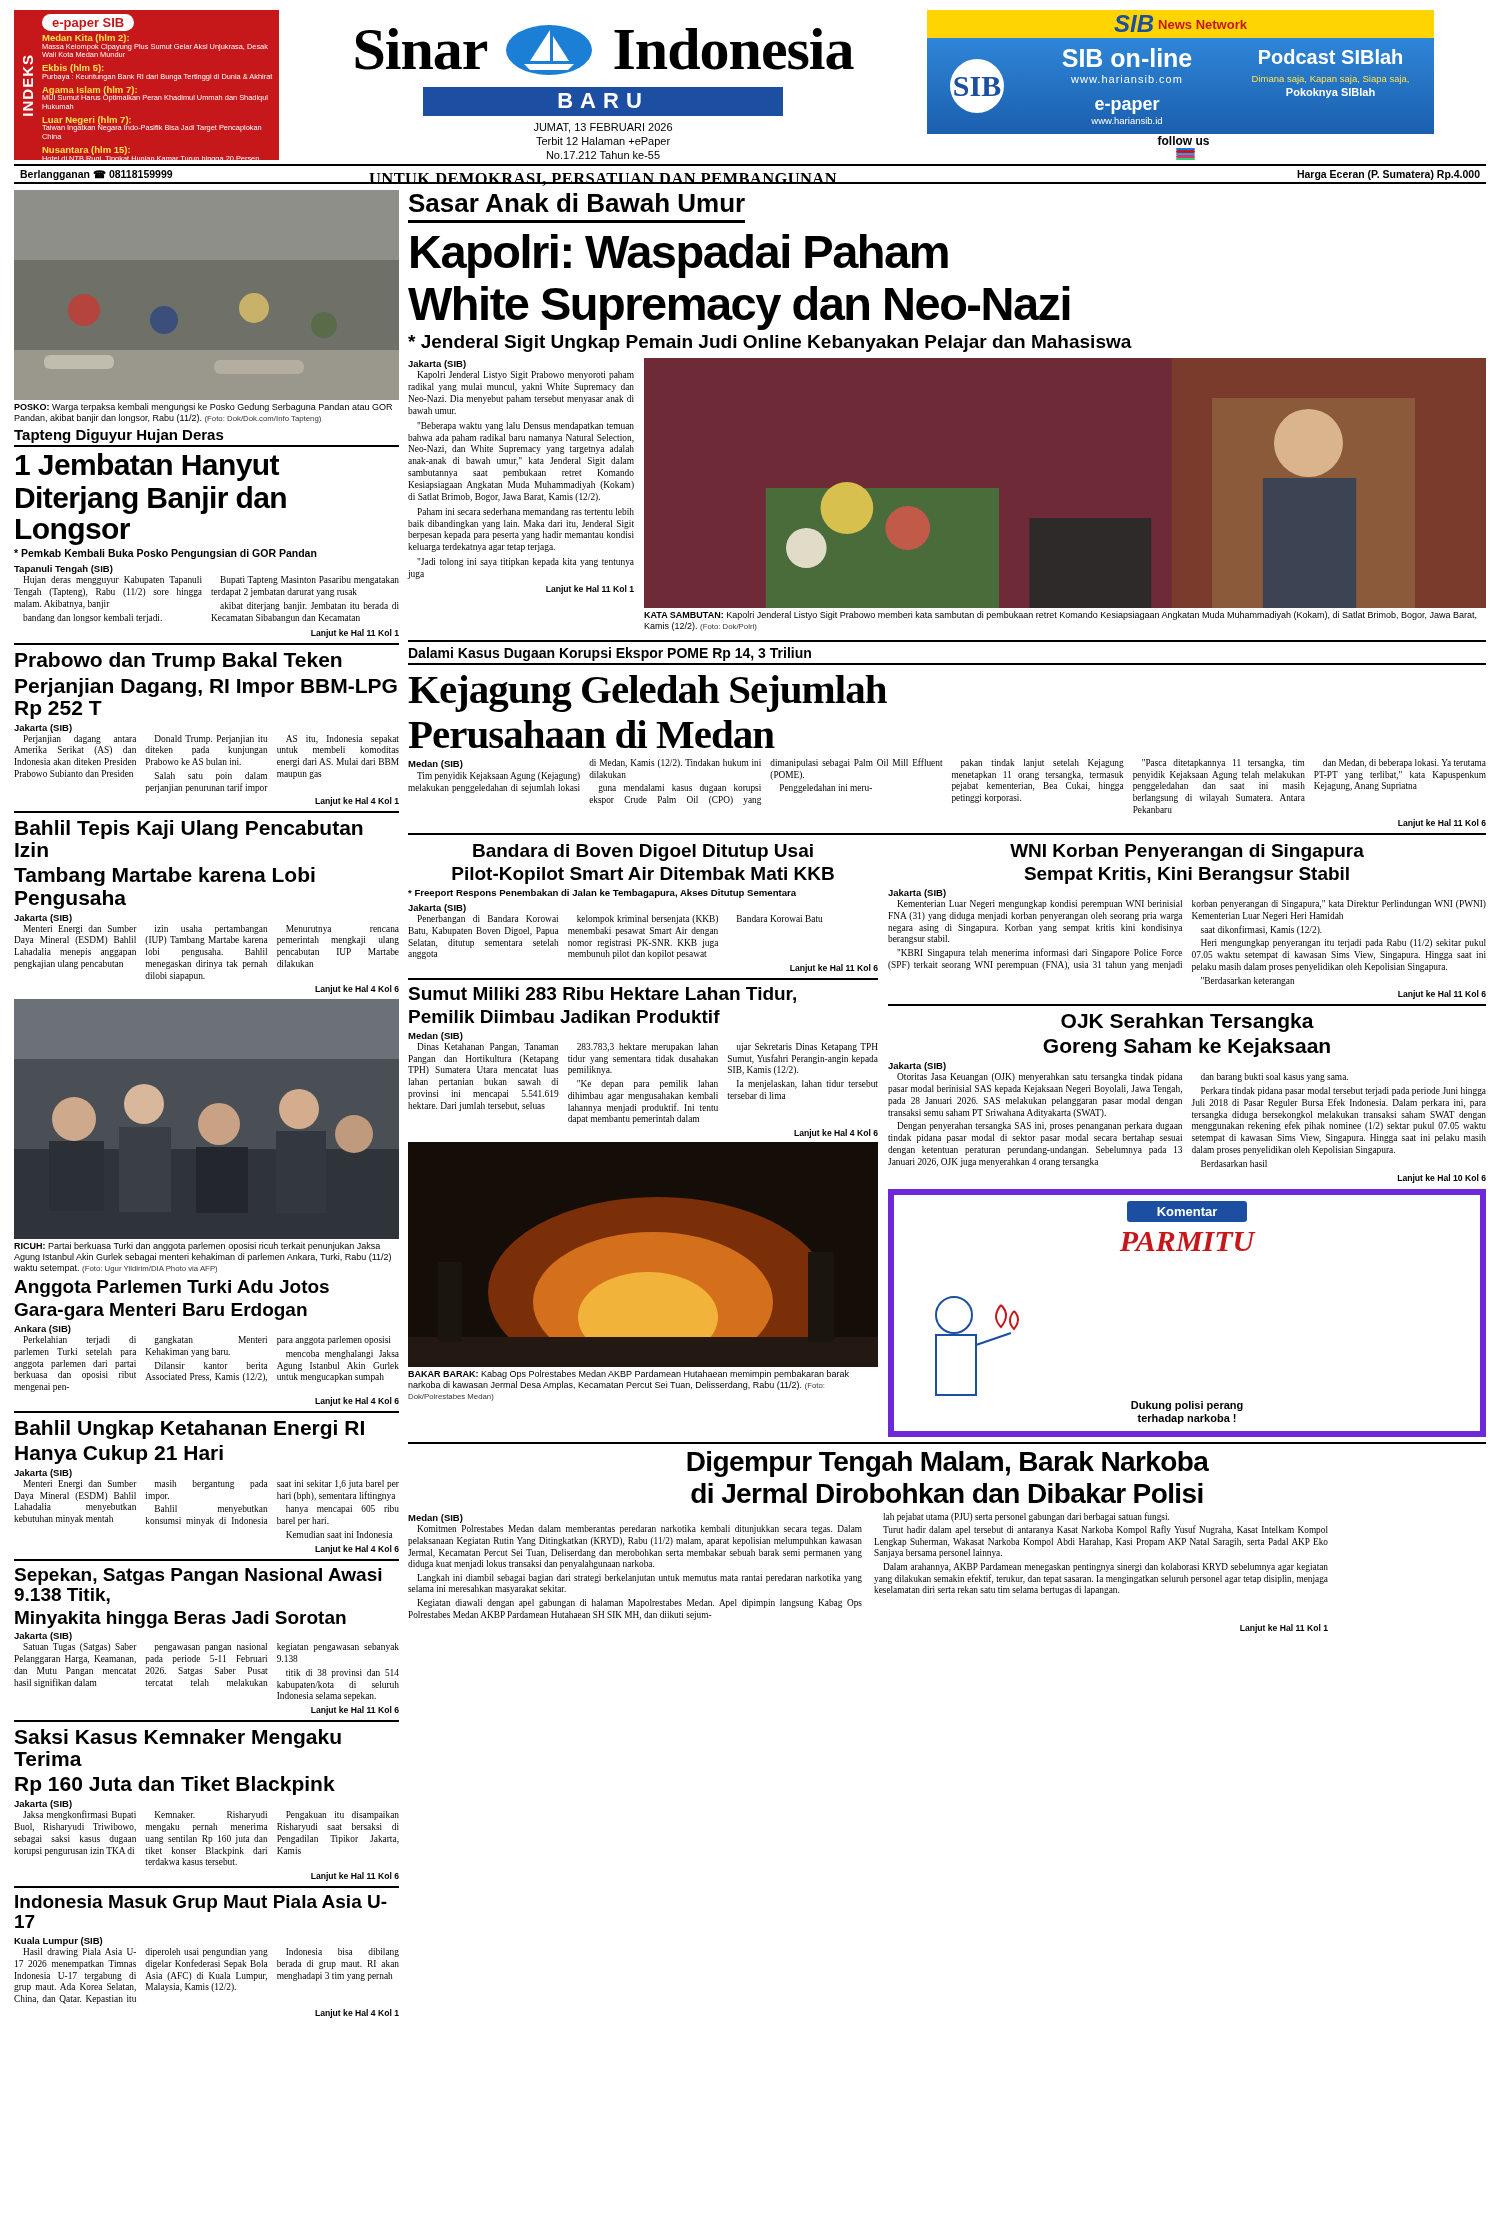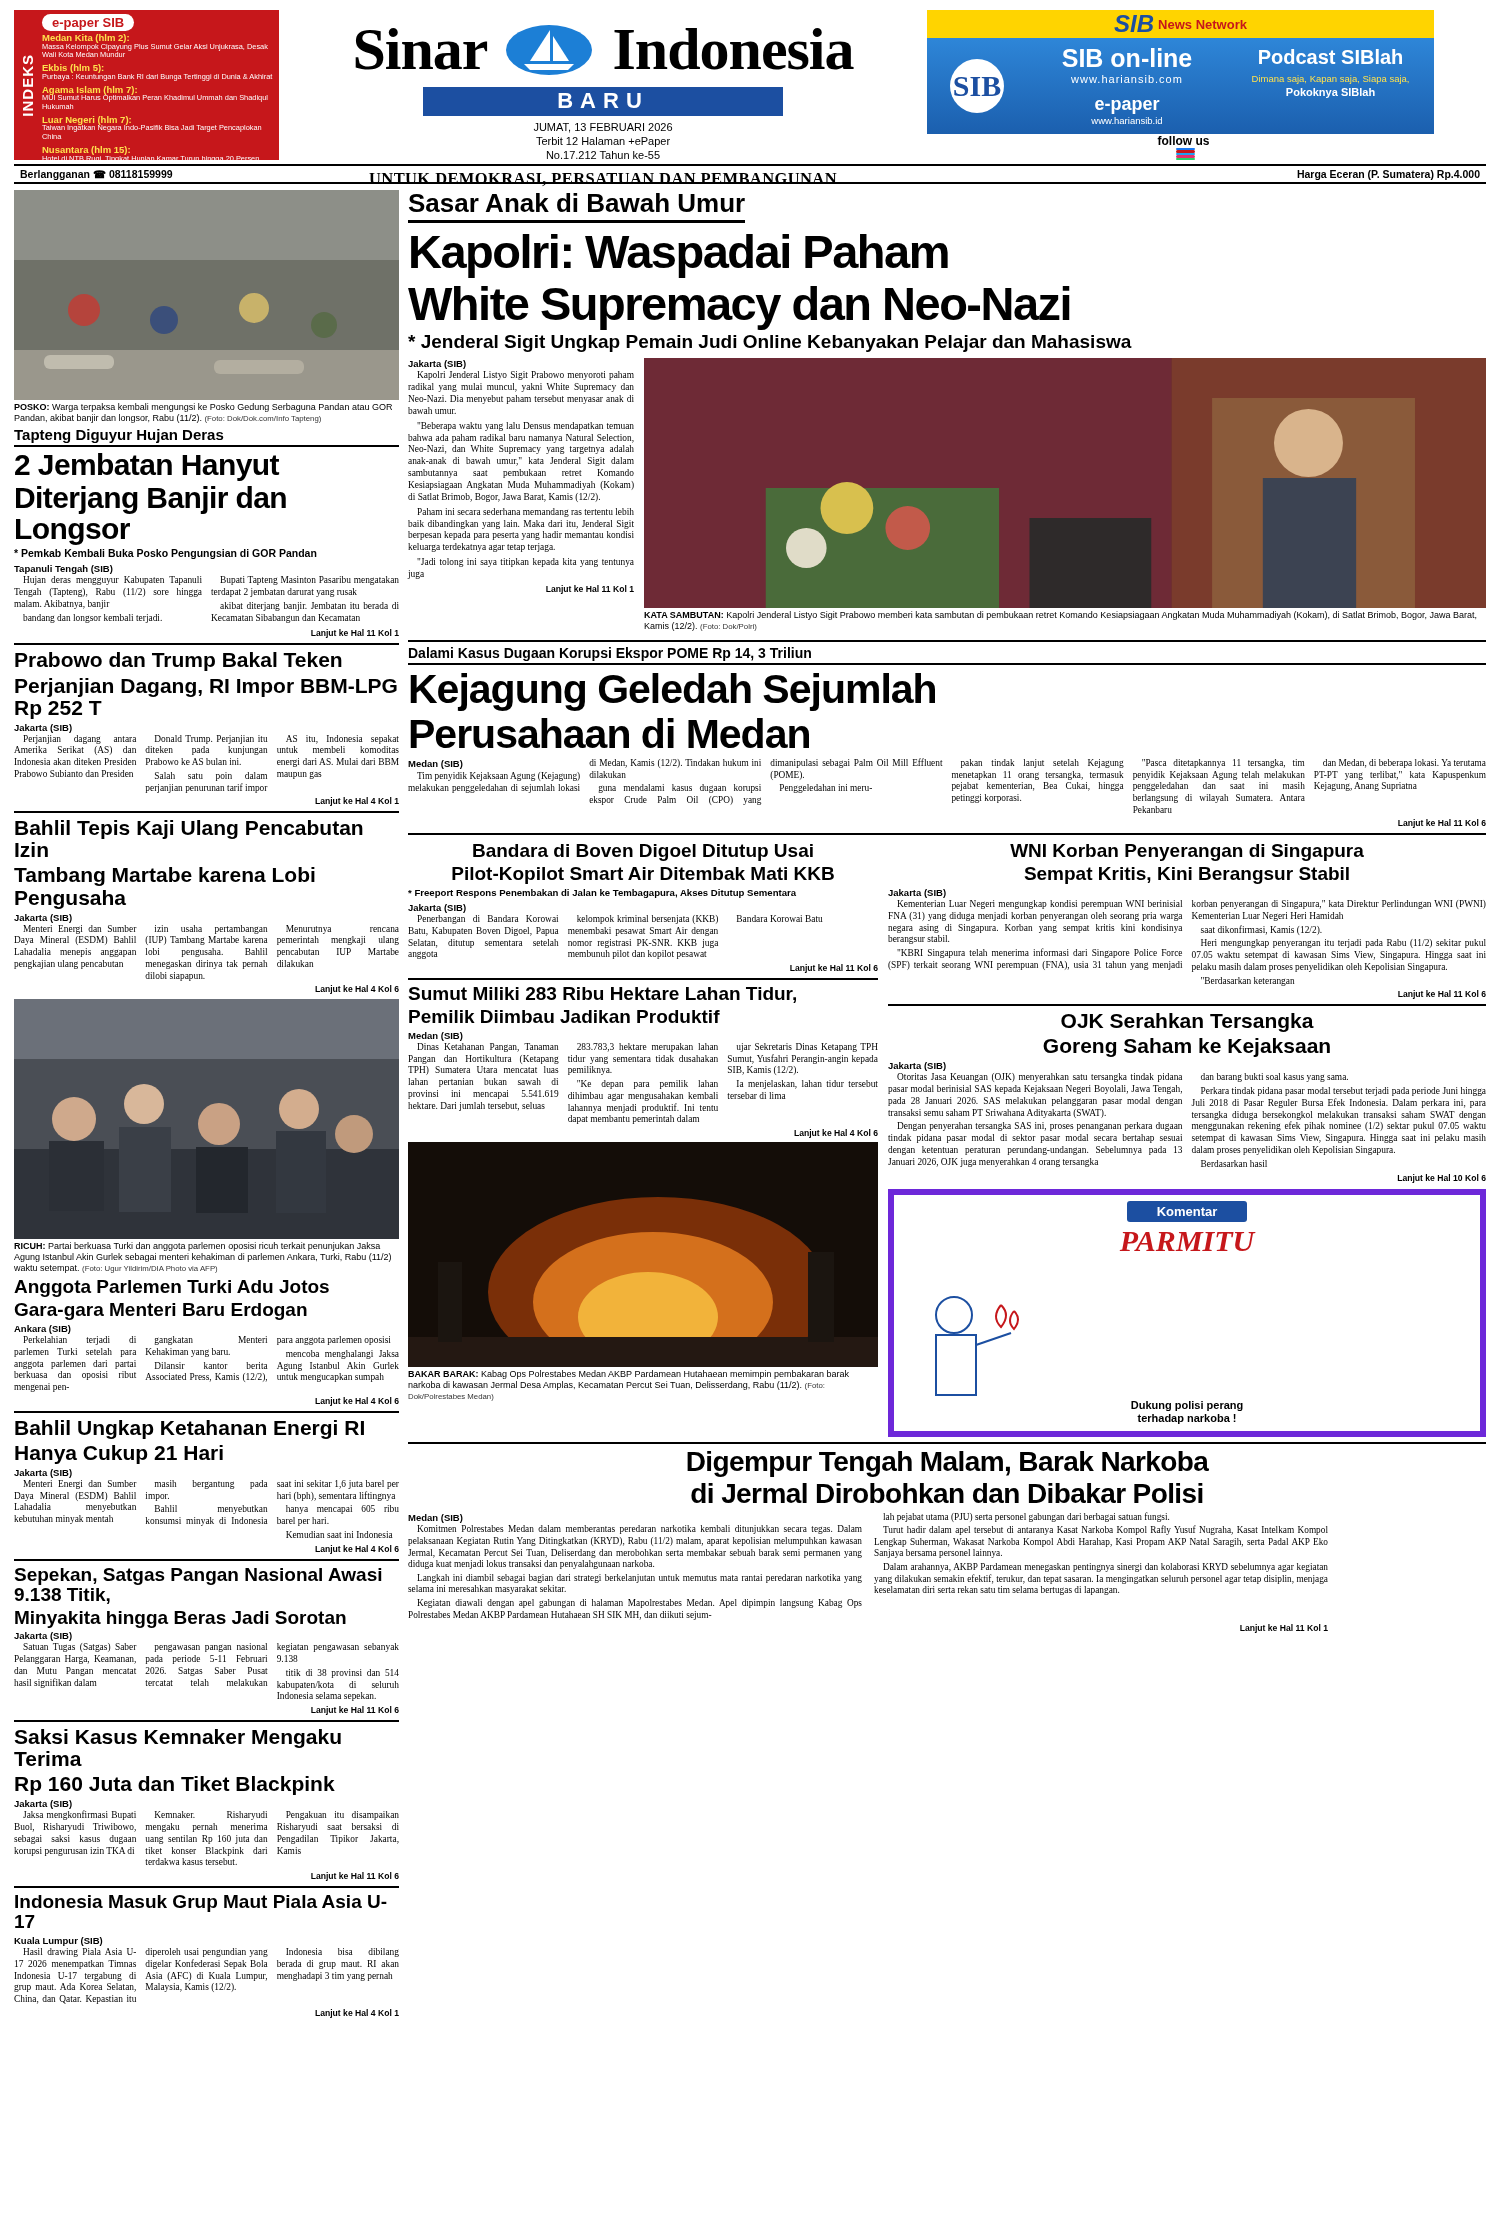--- a/index.html
+++ b/index.html
@@ -93,21 +93,21 @@
   .body2 { column-count:2; column-gap:9px; font-size:9.4px; line-height:1.25; text-align:justify; font-family:"Liberation Serif", serif; }
   .body3 { column-count:3; column-gap:9px; font-size:9.4px; line-height:1.25; text-align:justify; font-family:"Liberation Serif", serif; }
   .body2 p, .body3 p { margin:0 0 2px; text-indent:9px; }
   .cont { font-family:"Liberation Sans", sans-serif; font-weight:bold; font-size:8.6px; text-align:right; margin-top:2px; }
 
   
   .big-kicker { font-family:"Liberation Sans", sans-serif; font-weight:bold; font-size:26px; line-height:1.05;
      border-bottom:3px solid #000; padding-bottom:3px; display:inline-block; }
   .mega { font-family:"Liberation Sans", sans-serif; font-weight:bold; font-size:47px; line-height:0.98;
      letter-spacing:-1.5px; margin:6px 0 4px; }
-  .mega2 { font-family:Liberation Sans, sans-serif; font-weight:bold; font-size:41px; line-height:0.99;
+  .mega2 { font-family:Liberation Serif, serif; font-weight:bold; font-size:41px; line-height:0.99;
      letter-spacing:-1px; margin:4px 0 4px; }
   .star-sub { font-family:"Liberation Sans", sans-serif; font-size:19px; font-weight:bold; margin:0 0 5px; }
 
   .photo.p2 { height:250px; background:linear-gradient(170deg,#6c2430,#3a1620 45%,#7a3a2a); }
   .photo.p4 { height:225px; background:linear-gradient(180deg,#1a1410,#6b2a10 55%,#d9731f); }
 
   .komentar {
     border:6px solid #6d28d9; width:100%; height:248px; position:relative; overflow:hidden; background:#fff;
   }
   .kom-head { background:#1c4fa1; color:#fff; font-family:"Liberation Sans", sans-serif; font-weight:bold;
@@ -231,21 +231,21 @@
           <rect x="200" y="170" width="90" height="14" rx="6" fill="#b3aea0"></rect>
         </svg>
       </div>
       <div class="cap">
         <b>POSKO:</b>
         <span>Warga terpaksa kembali mengungsi ke Posko Gedung Serbaguna Pandan atau GOR Pandan, akibat banjir dan longsor, Rabu (11/2).</span>
         <span class="credit">(Foto: Dok/Dok.com/Info Tapteng)</span>
       </div>
 
       <div class="kicker">Tapteng Diguyur Hujan Deras</div>
-      <div class="hl-a">2 Jembatan Hanyut</div>
+      <div class="hl-a">1 Jembatan Hanyut</div>
       <div class="hl-a">Diterjang Banjir dan Longsor</div>
       <div class="subhead">* Pemkab Kembali Buka Posko Pengungsian di GOR Pandan</div>
       <div class="dateline">Tapanuli Tengah (SIB)</div>
       <div class="body2">
         <p>Hujan deras mengguyur Kabupaten Tapanuli Tengah (Tapteng), Rabu (11/2) sore hingga malam. Akibatnya, banjir</p>
         <p>bandang dan longsor kembali terjadi.</p>
         <p>Bupati Tapteng Masinton Pasaribu mengatakan terdapat 2 jembatan darurat yang rusak</p>
         <p>akibat diterjang banjir. Jembatan itu berada di Kecamatan Sibabangun dan Kecamatan</p>
       </div>
       <div class="cont">Lanjut ke Hal 11 Kol 1</div>

